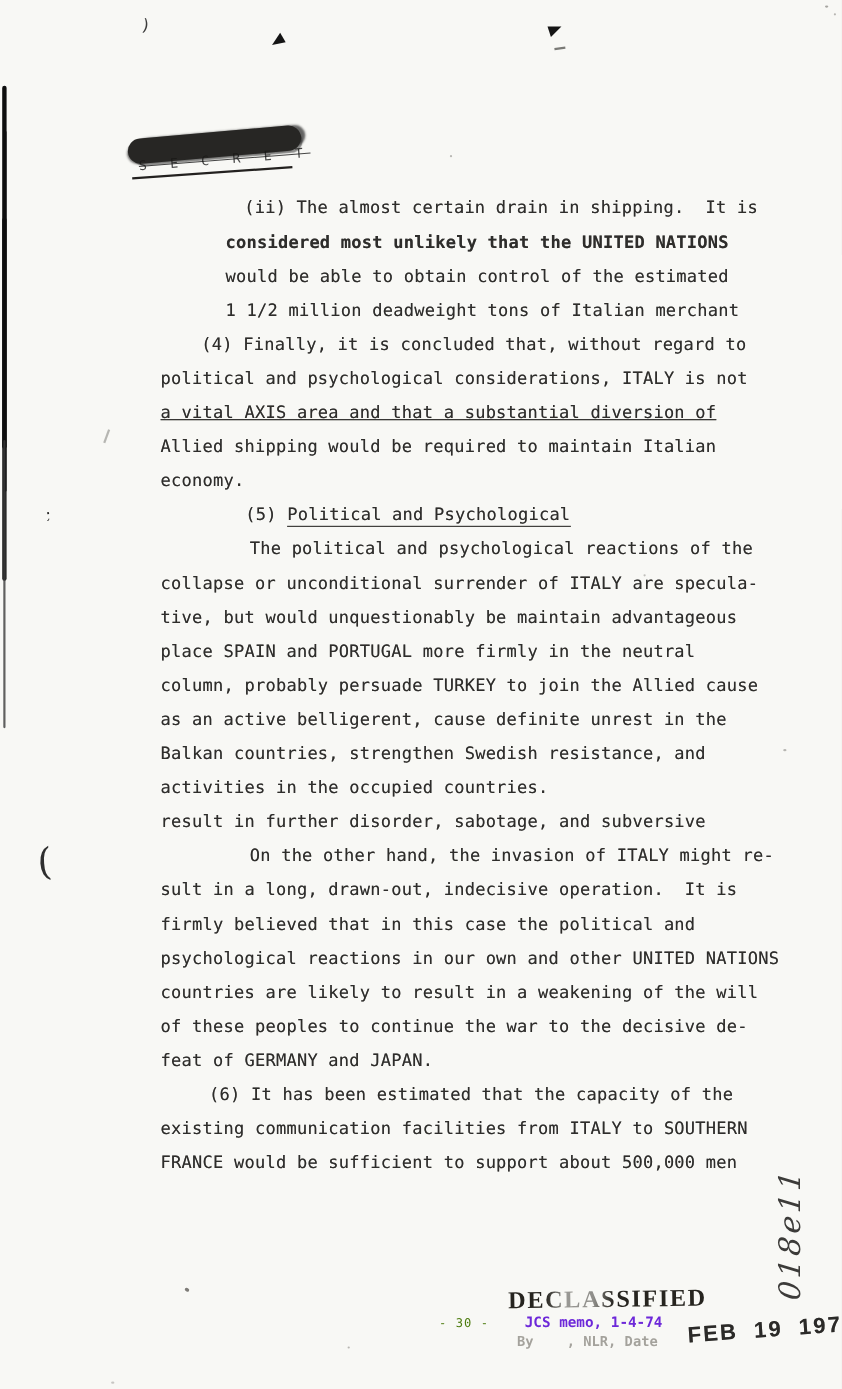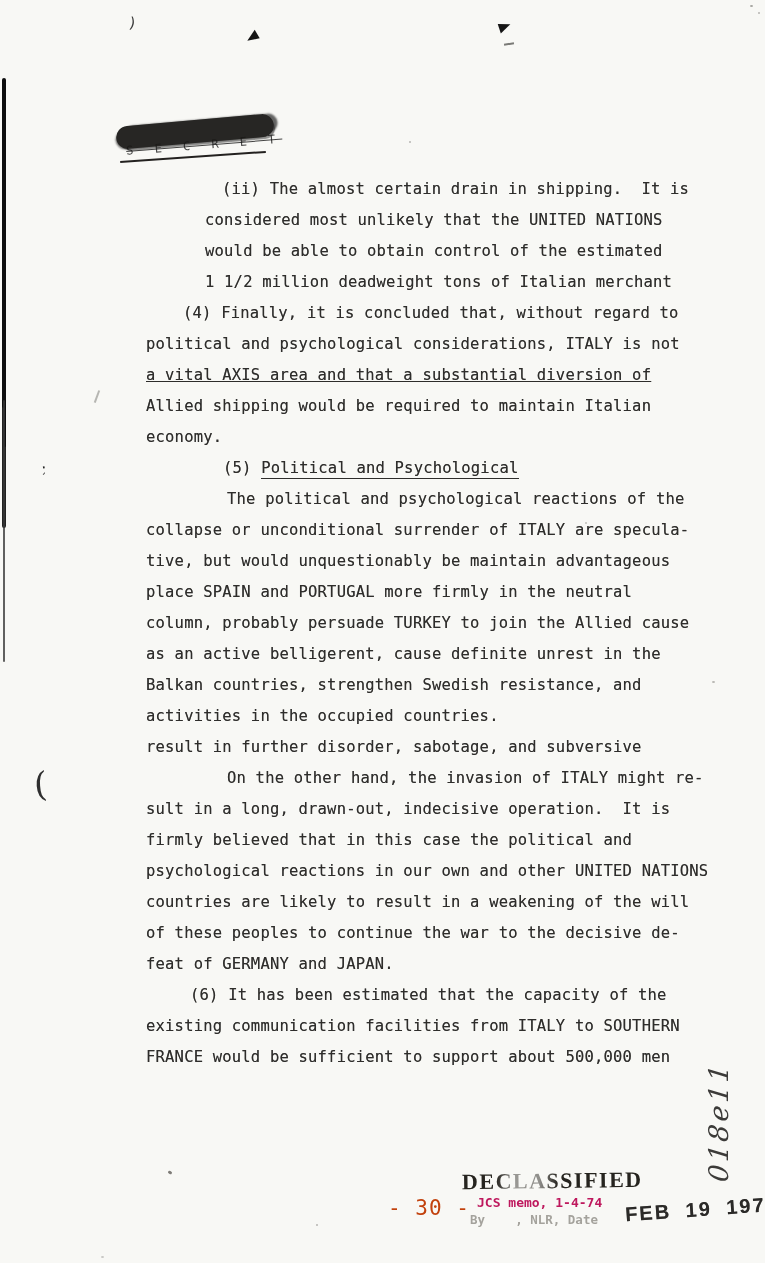--- a/index.html
+++ b/index.html
@@ -35,37 +35,37 @@
     background:#181715;border-radius:12px;opacity:.93;
     transform:rotate(-5deg);
     box-shadow:2px 3px 1px -1px rgba(20,20,20,.5), -3px 2px 2px -2px rgba(20,20,20,.6), 6px -2px 2px -2px rgba(20,20,20,.7);
   }
   .secret-underline{
     position:absolute;left:8px;top:44px;width:146px;height:2px;
     background:#23211f;transform:rotate(-4deg);
   }
   
   .page-number{
-    position:absolute;left:388px;top:1196px;
-    font-size:21px;letter-spacing:1px;color:#c2410c;white-space:pre;
+    position:absolute;left:399px;top:1196px;
+    font-size:11px;letter-spacing:1px;color:#4d7c0f;white-space:pre;
   }
   .declass-stamp{position:absolute;left:462px;top:1168px;width:190px;}
   .declass-title{
     font-family:"Liberation Serif","DejaVu Serif",serif;
     font-weight:bold;font-size:22px;letter-spacing:1.5px;color:#26241f;
     transform:rotate(-.8deg);white-space:pre;
   }
   .declass-fade{
     position:absolute;left:34px;top:2px;width:62px;height:22px;
     background:linear-gradient(90deg,rgba(248,248,245,0) 0%,rgba(248,248,245,.55) 30%,rgba(248,248,245,.5) 70%,rgba(248,248,245,0) 100%);
     pointer-events:none;
   }
   .declass-line2{
     margin-top:1px;margin-left:15px;
-    font-size:13px;font-weight:bold;color:#be185d;white-space:pre;
+    font-size:13px;font-weight:bold;color:#6d28d9;white-space:pre;
   }
   .declass-line3{
     margin-top:2px;margin-left:8px;
     font-size:12.5px;font-weight:bold;color:#6d6a62;opacity:.6;white-space:pre;
   }
   .date-stamp{
     position:absolute;left:625px;top:1198px;
     font-family:"Liberation Sans","DejaVu Sans",sans-serif;
     font-weight:700;font-size:20px;letter-spacing:2px;word-spacing:7px;
     color:#2b2a28;transform:rotate(-4deg);white-space:pre;
@@ -146,21 +146,21 @@
   <div class="speck s8"></div>
 
   <div class="secret-stamp">
     <div class="secret-letters">S E C R E T</div>
     <div class="secret-bar"></div>
     <div class="secret-underline"></div>
   </div>
 
   <div id="body-text">
       <div class="line" style="margin-left: 222px;">(ii) The almost certain drain in shipping.  It is</div>
-      <div class="line" style="margin-left: 205px;">considered most unlikely that the UNITED NATIONS</div>
+      <div class="line" style="margin-left: 205px; font-weight: bold;">considered most unlikely that the UNITED NATIONS</div>
       <div class="line" style="margin-left: 205px;">would be able to obtain control of the estimated</div>
       <div class="line" style="margin-left: 205px;">1 1/2 million deadweight tons of Italian merchant</div>
       <div class="line" style="margin-left: 183px;">(4) Finally, it is concluded that, without regard to</div>
       <div class="line" style="margin-left: 146px;">political and psychological considerations, ITALY is not</div>
       <div class="line" style="margin-left: 146px; text-decoration: underline;">a vital AXIS area and that a substantial diversion of</div>
       <div class="line" style="margin-left: 146px;">Allied shipping would be required to maintain Italian</div>
       <div class="line" style="margin-left: 146px;">economy.</div>
       <div class="line" style="margin-left: 223px;"><span>(5) </span><span class="underlined">Political and Psychological</span></div>
       <div class="line" style="margin-left: 227px;">The political and psychological reactions of the</div>
       <div class="line" style="margin-left: 146px;">collapse or unconditional surrender of ITALY are specula-</div>

